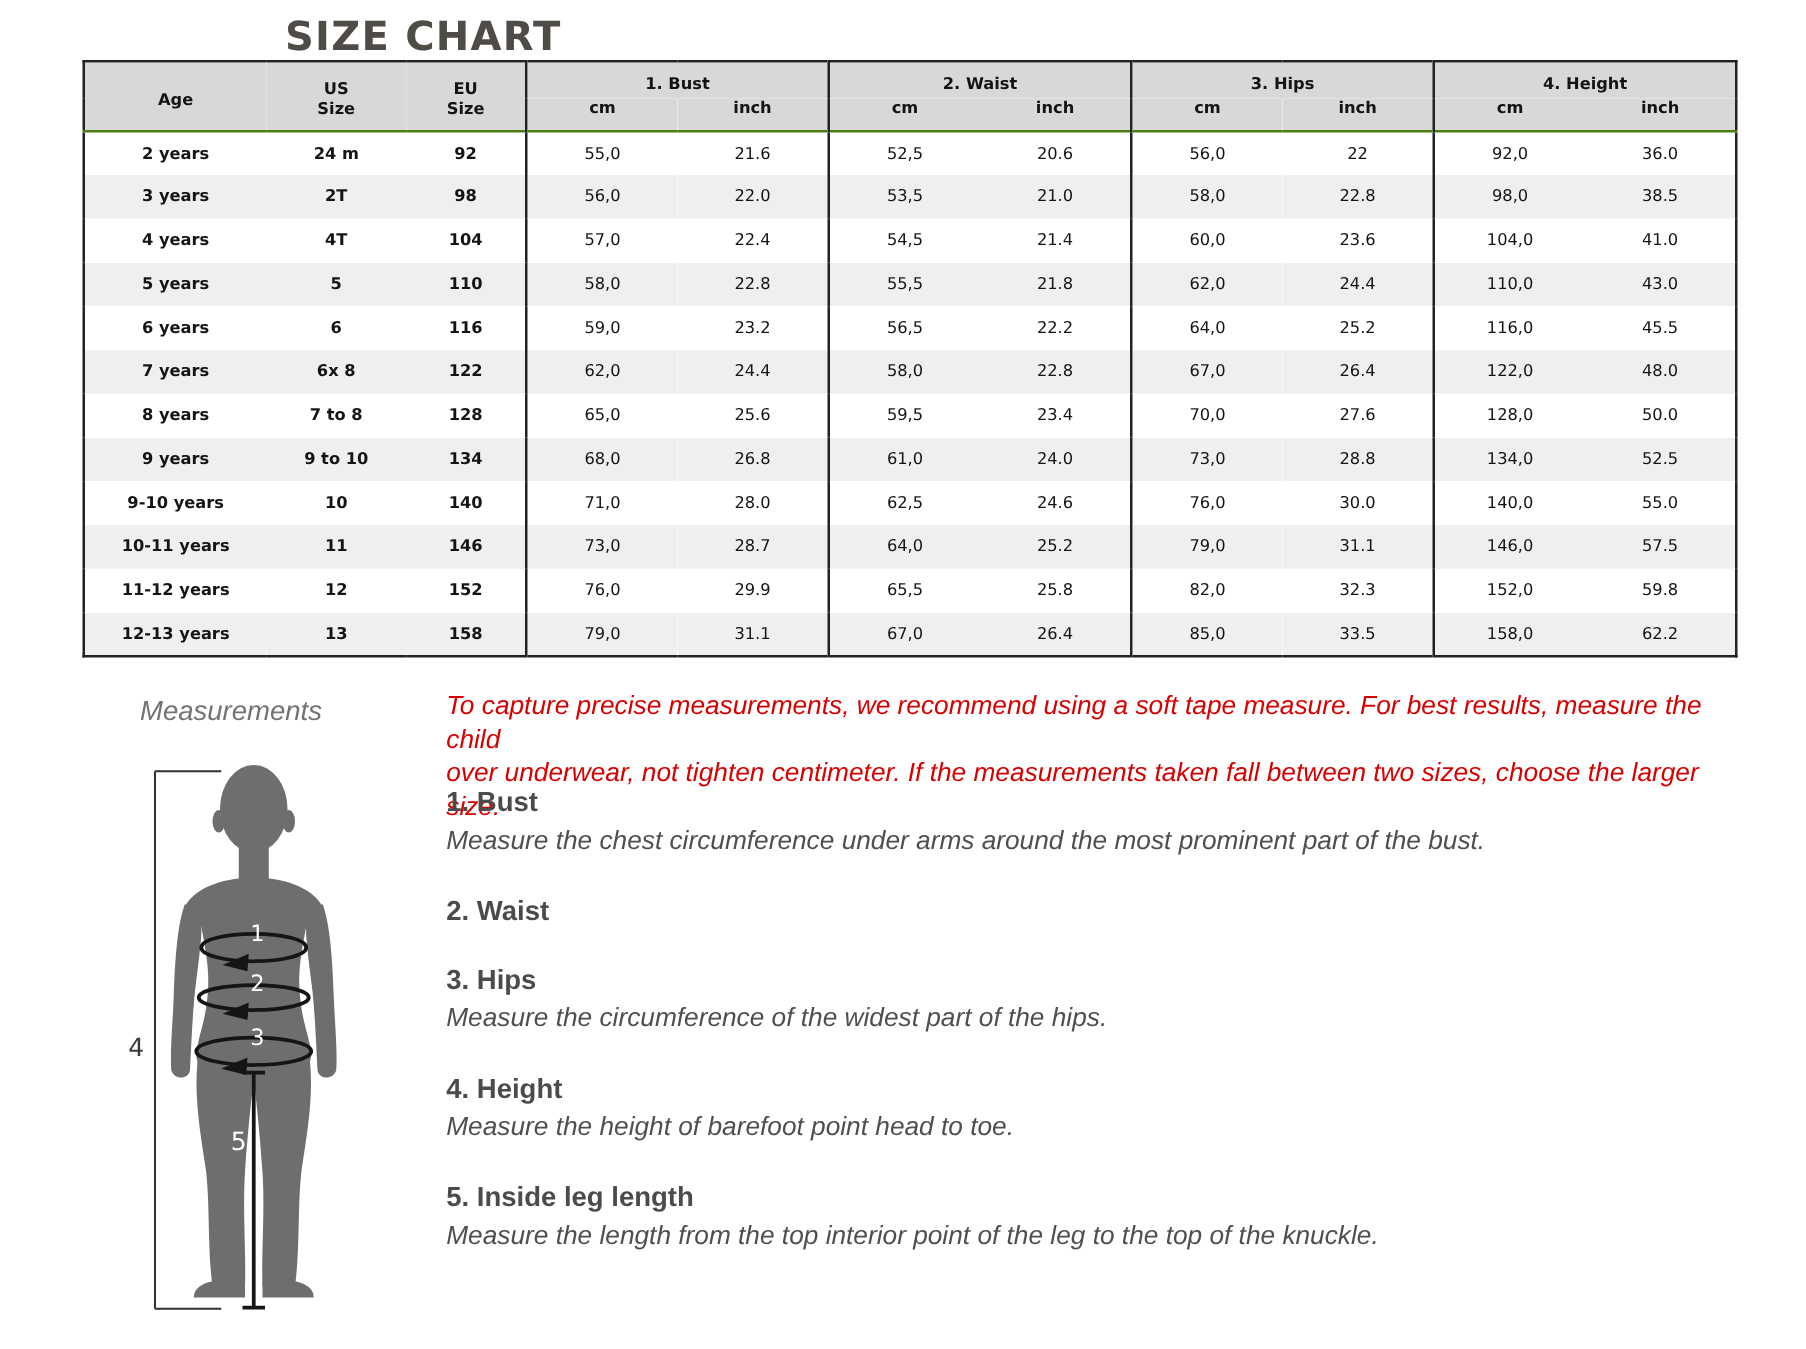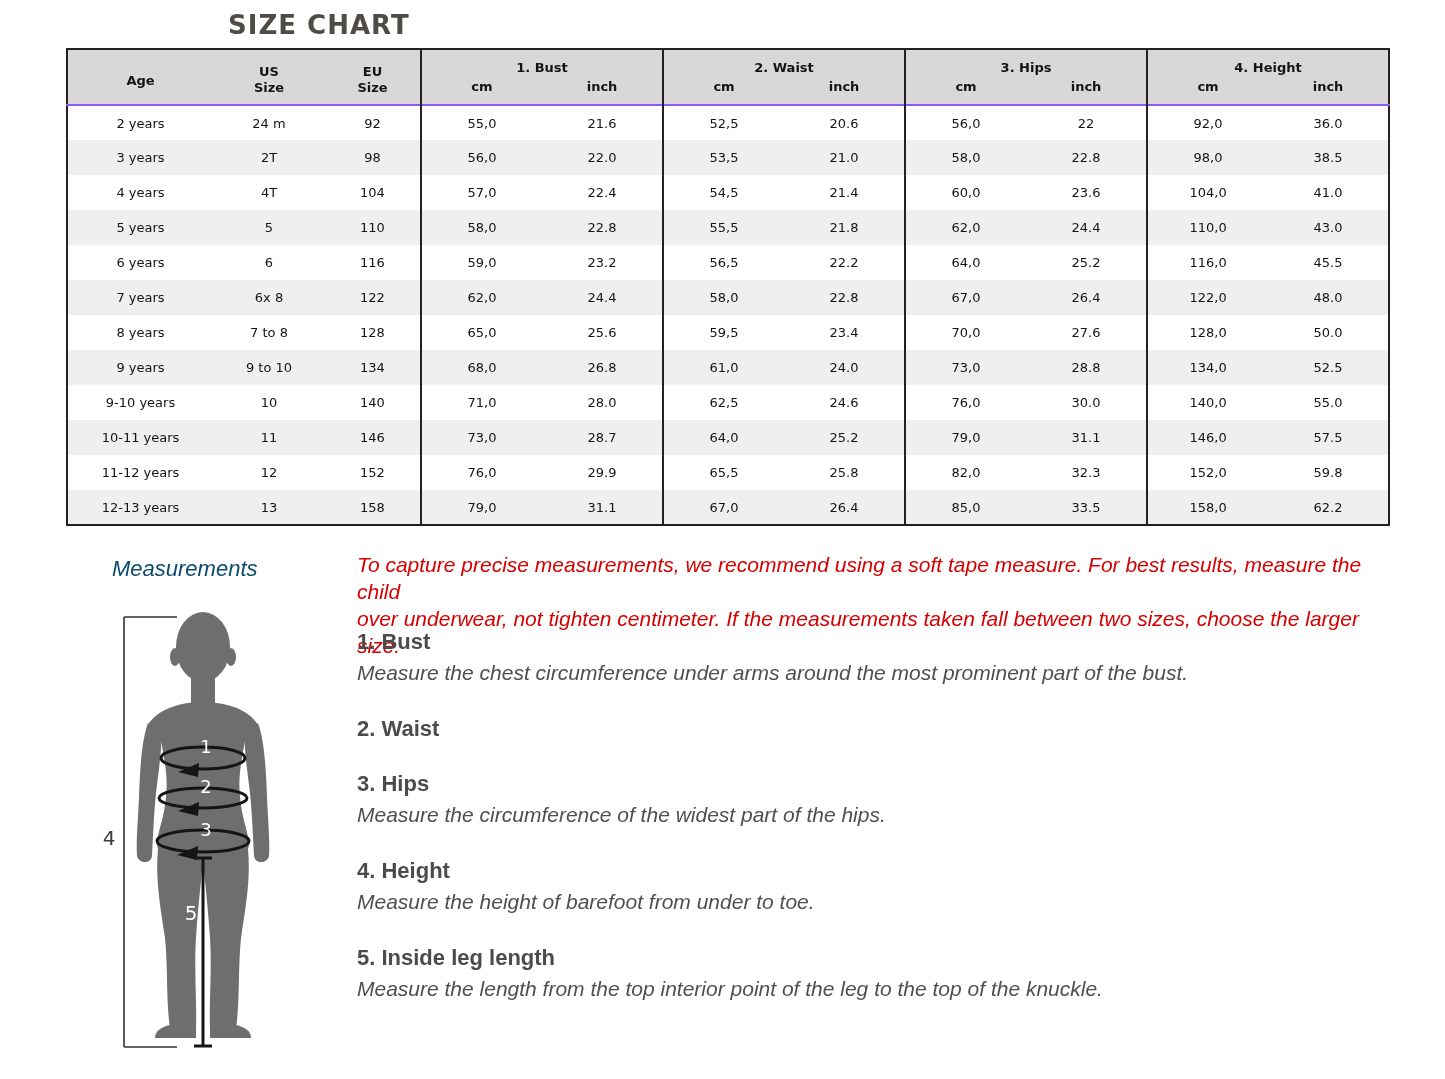--- a/index.html
+++ b/index.html
@@ -1,42 +1,42 @@
 <!DOCTYPE html>
 <html><head>
 <meta charset="utf-8">
 <style>
   * { margin:0; padding:0; box-sizing:border-box; }
   html,body { width:1445px; height:1079px; background:#ffffff; overflow:hidden;
               font-family:"DejaVu Sans", sans-serif; }
   .abs { position:absolute; }
 
   
-  #page-title { left:228px; top:10px; font-size:26px; font-weight:bold;
+  #page-title { left:228px; top:10px; font-size:32px; font-weight:bold;
                 letter-spacing:1px; color:#4f4b47; }
 
   
   #table-wrap { left:66px; top:48px; }
   table { border-collapse:collapse; table-layout:fixed; width:1322px;
           border:2px solid #222; }
   th, td { text-align:center; vertical-align:middle; color:#141414;
            font-size:13px; overflow:hidden; white-space:nowrap; }
   thead th { background:#d8d8d8; font-weight:bold; }
   thead tr.grp-row th { height:30px; padding-top:6px; vertical-align:middle; }
   thead tr.unit-row th { height:26px; vertical-align:top; padding-bottom:6px; }
   th.two-line { white-space:pre-line; line-height:16px; }
-  thead { border-bottom:2px solid #8b5cf6; }
+  thead { border-bottom:2px solid #4d7c0f; }
   tbody td { height:35px; }
   tbody tr:nth-child(even) td { background:#efefef; }
   .gb { border-left:2px solid #222; }
-  td.bold { font-weight:normal;margin-top:28px; }
+  td.bold { font-weight:bold;margin-top:28px; }
 
   
   #measure-label { left:112px; top:556px; font-size:22px; font-style:italic;
-                   color:#0c4a6e; font-family:"Liberation Sans", sans-serif; }
+                   color:#737373; font-family:"Liberation Sans", sans-serif; }
   #note { left:357px; top:551px; width:1010px; font-size:21px; font-style:italic;
           color:#d60000; line-height:27px; white-space:pre-line;
           font-family:"Liberation Sans", sans-serif; }
   #figure-box { left:95px; top:605px; width:220px; height:450px; }
   #sections { left:357px; top:629px; width:990px;
               font-family:"Liberation Sans", sans-serif; }
   .section { margin-bottom:29px; }
   .section h3 { font-size:22px; font-weight:bold; color:#4b4b4b;
                 margin-bottom:4px; font-style:normal; }
   .section p { font-size:21px; font-style:italic; color:#4f4f4f;
@@ -315,19 +315,19 @@
   </div>
   <div class="section">
     <h3>2. Waist</h3>
   </div>
   <div class="section">
     <h3>3. Hips</h3>
     <p>Measure the circumference of the widest part of the hips.</p>
   </div>
   <div class="section">
     <h3>4. Height</h3>
-    <p>Measure the height of barefoot from under to toe.</p>
+    <p>Measure the height of barefoot point head to toe.</p>
   </div>
   <div class="section">
     <h3>5. Inside leg length</h3>
     <p>Measure the length from the top interior point of the leg to the top of the knuckle.</p>
   </div>
 </div>
 
 </body></html>

